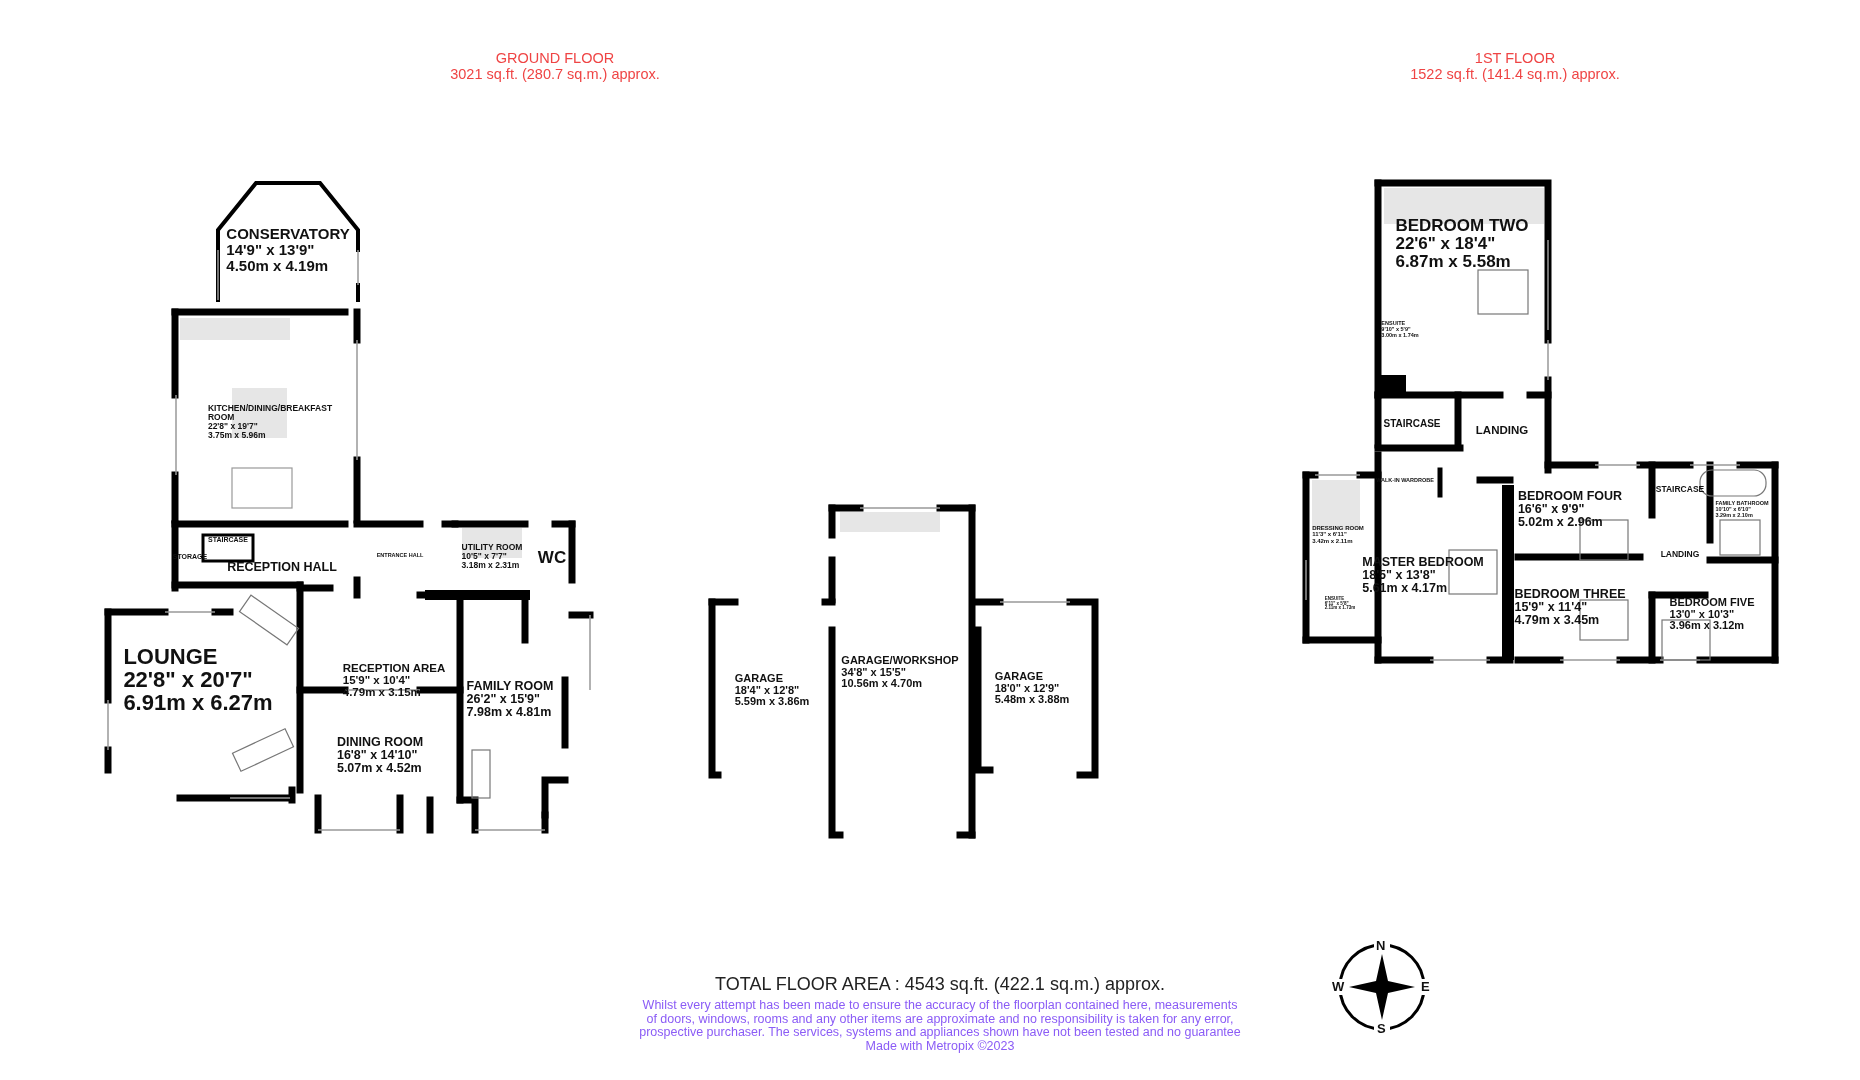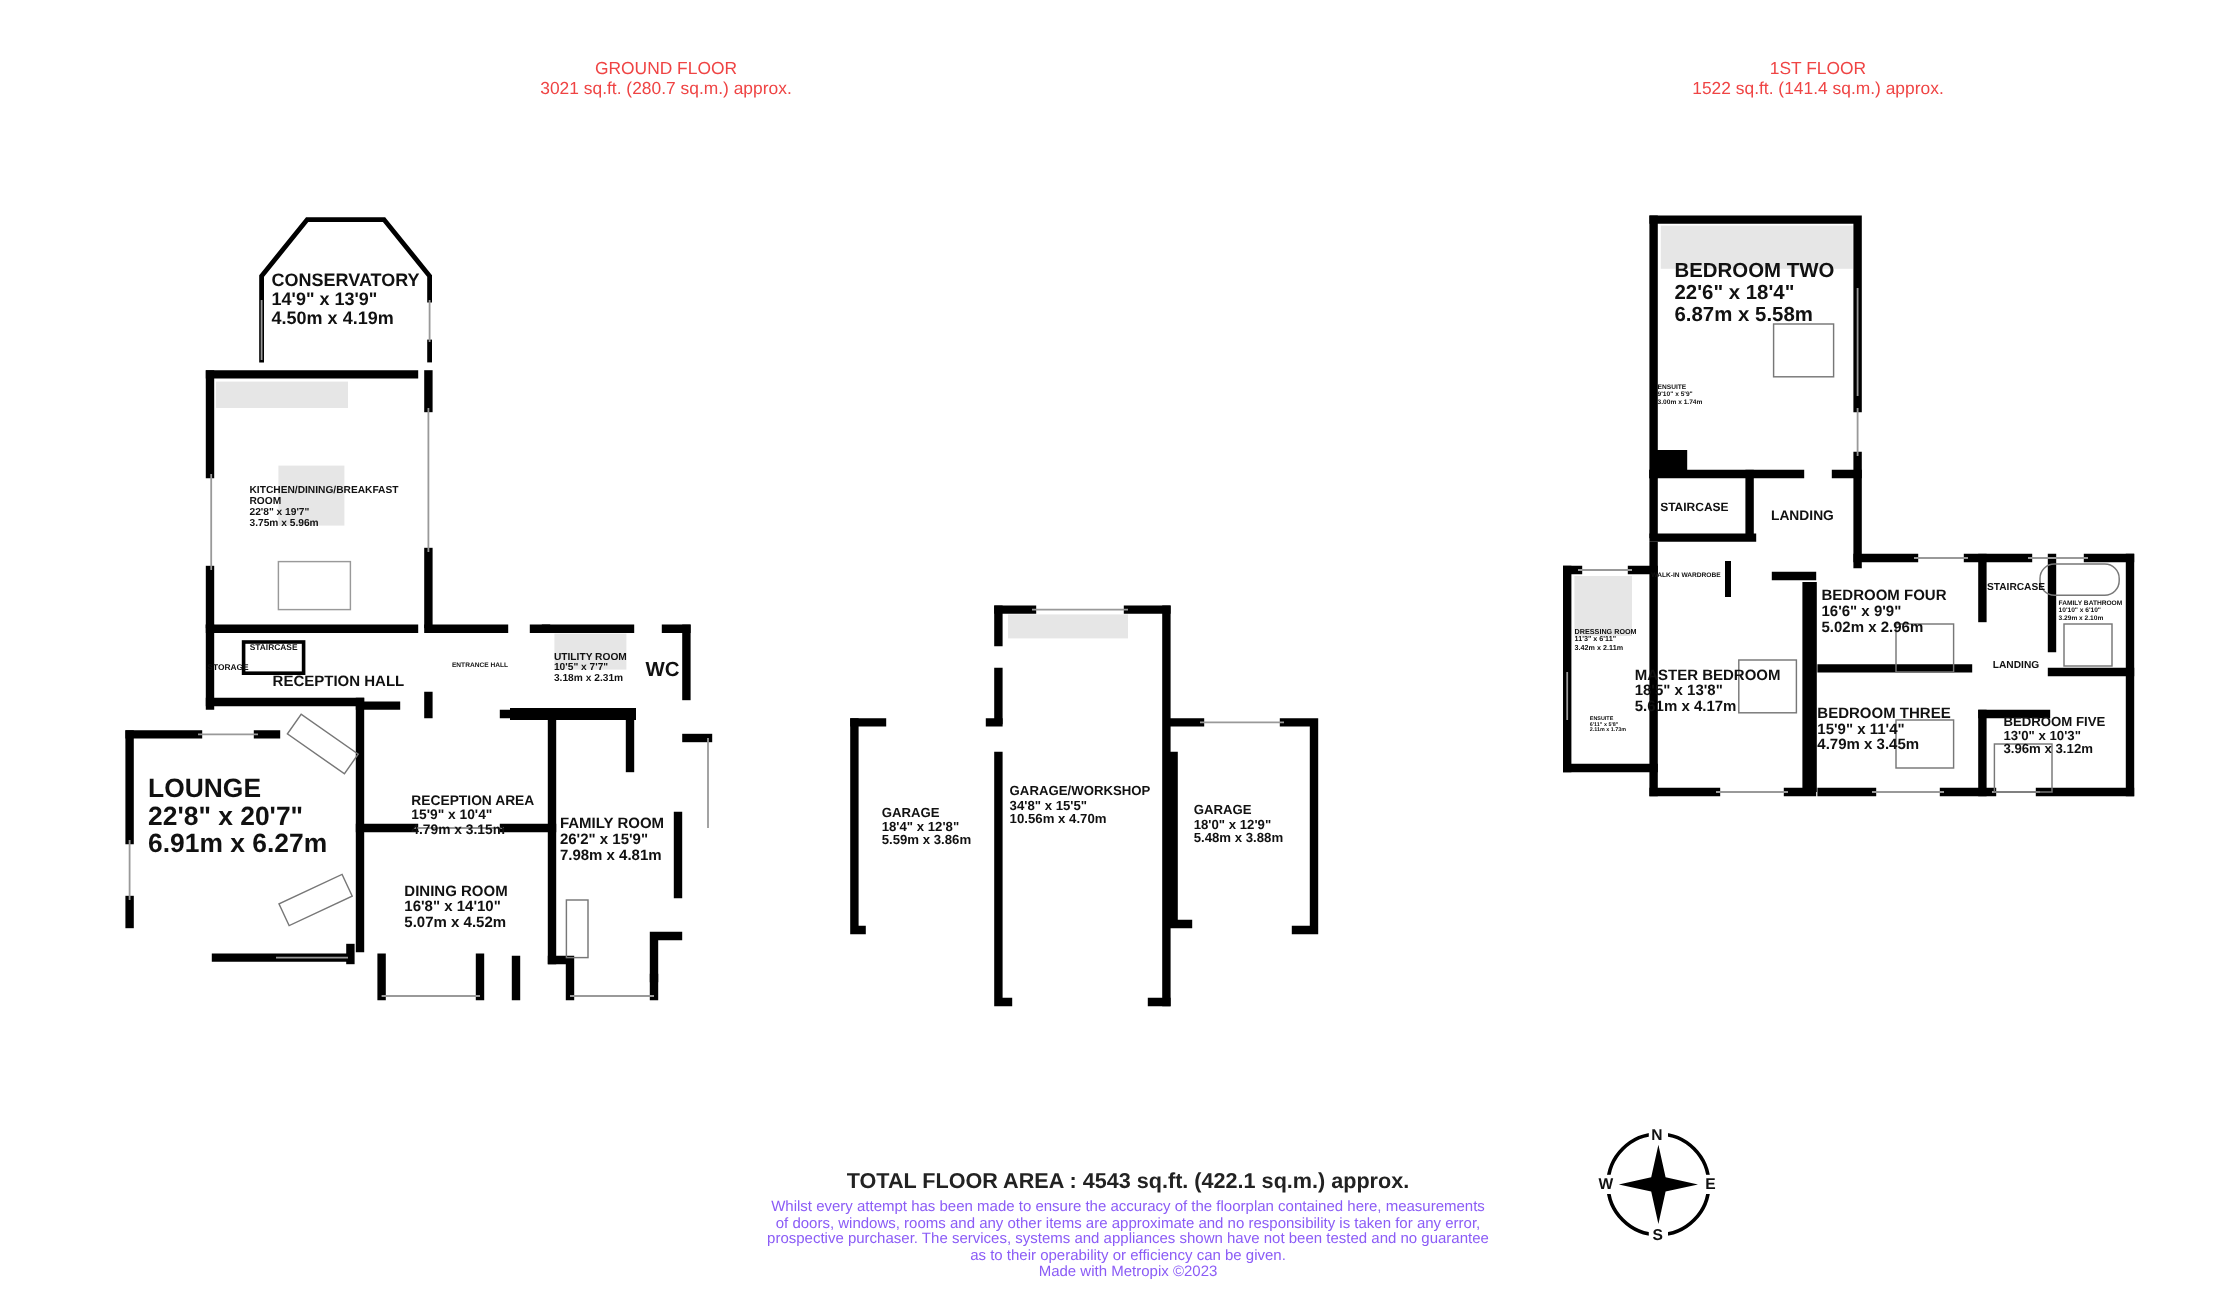--- a/index.html
+++ b/index.html
@@ -10,21 +10,21 @@
   .room { position:absolute; text-align:left; font-weight:bold; white-space:nowrap; transform:translate(-50%,-50%); line-height:1.05; }
   .room .name { display:block; }
   .room .imp, .room .met { display:block; }
   .r-xl { font-size:22px; }
   .r-lg { font-size:15px; }
   .r-md { font-size:12.5px; }
   .r-sm { font-size:10px; }
   .r-xs { font-size:7px; }
   .r-xxs { font-size:5.5px; }
   .footer { position:absolute; left:600px; top:974px; width:680px; text-align:center; }
-  .footer .total { font-size:18px; color:#222; margin-bottom:4px;font-weight:bold; }
+  .footer .total { font-size:18px; color:#222; margin-bottom:4px; }
   .footer .disc { font-size:12.5px; line-height:13.5px; color:#8b5cf6; }
   .compass { position:absolute; left:1332px; top:932px; width:100px; height:110px; }
   .compass .lbl { position:absolute; font-weight:bold; font-size:13px; }
 </style>
 </head>
 <body>
 
 <svg class="plan-svg" viewBox="0 0 1860 1080">
   <g fill="none" stroke="#000" stroke-width="7" stroke-linecap="square">
 
@@ -303,16 +303,15 @@
   <span class="lbl" style="left:45px; top:89px;">S</span>
   <span class="lbl" style="left:0px; top:47px;">W</span>
 </div>
 
 <div class="footer">
   <div class="total">TOTAL FLOOR AREA : 4543 sq.ft. (422.1 sq.m.) approx.</div>
   <div class="disc">
     <div>Whilst every attempt has been made to ensure the accuracy of the floorplan contained here, measurements</div>
     <div>of doors, windows, rooms and any other items are approximate and no responsibility is taken for any error,</div>
     <div>prospective purchaser. The services, systems and appliances shown have not been tested and no guarantee</div>
-    <div>as to their operability or efficiency can be given.</div>
     <div>Made with Metropix ©2023</div>
   </div>
 </div>
 
 </body></html>

